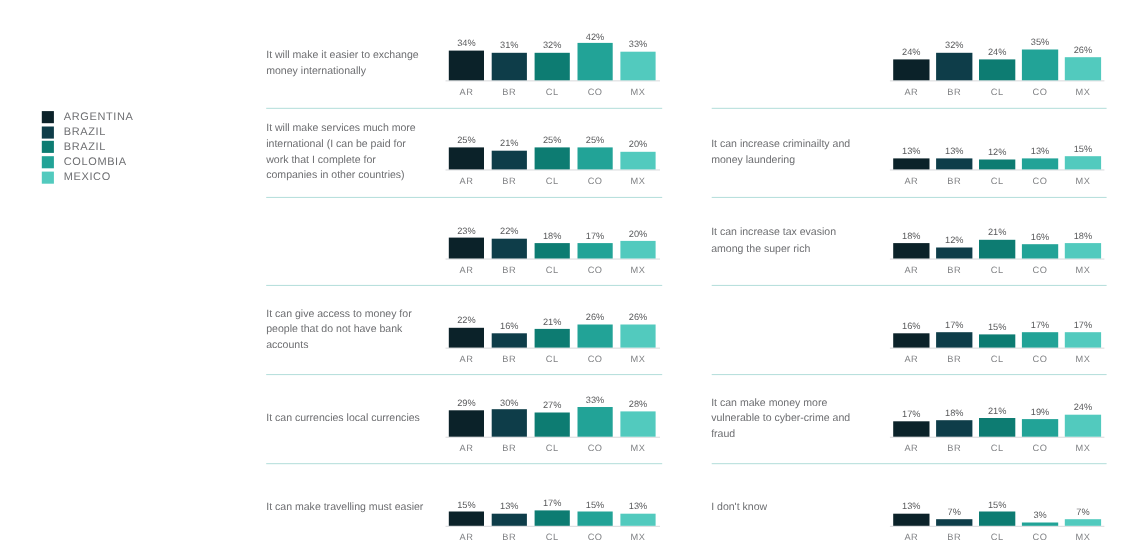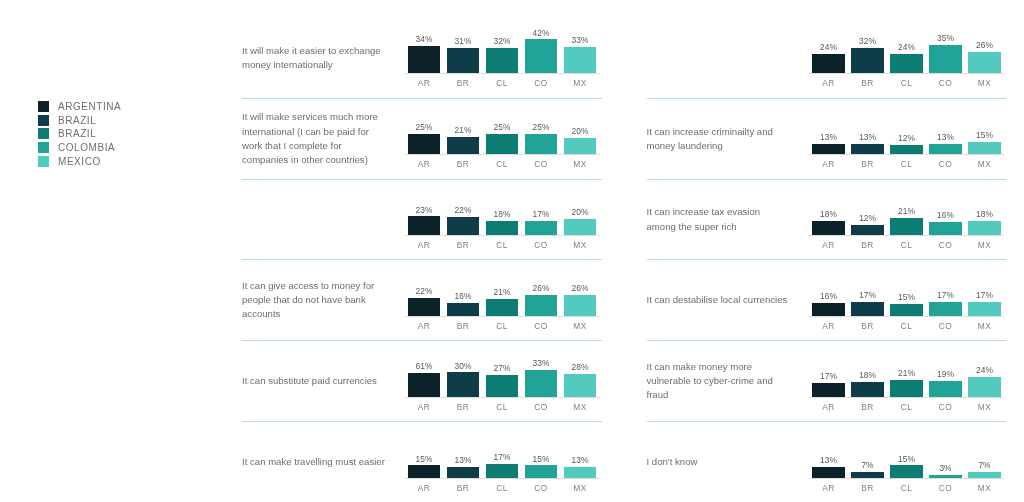--- a/index.html
+++ b/index.html
@@ -304,25 +304,25 @@
             <div class="ticks">
               <div class="tick">AR</div>
               <div class="tick">BR</div>
               <div class="tick">CL</div>
               <div class="tick">CO</div>
               <div class="tick">MX</div>
             </div>
           </div>
         </div>
         <div class="group">
-          <div class="group-label">It can substitute paid currencies</div>
-          <div class="plot">
-            <div class="bars">
-              <div class="bar-cell">
-                <span class="bar-value">61%</span>
+          <div class="group-label">It can currencies local currencies</div>
+          <div class="plot">
+            <div class="bars">
+              <div class="bar-cell">
+                <span class="bar-value">29%</span>
                 <div class="bar" style="height: 23.4762px; background: rgb(11, 34, 41);"></div>
               </div>
               <div class="bar-cell">
                 <span class="bar-value">30%</span>
                 <div class="bar" style="height: 24.2857px; background: rgb(14, 61, 73);"></div>
               </div>
               <div class="bar-cell">
                 <span class="bar-value">27%</span>
                 <div class="bar" style="height: 21.8571px; background: rgb(13, 124, 114);"></div>
               </div>
@@ -475,21 +475,20 @@
             <div class="ticks">
               <div class="tick">AR</div>
               <div class="tick">BR</div>
               <div class="tick">CL</div>
               <div class="tick">CO</div>
               <div class="tick">MX</div>
             </div>
           </div>
         </div>
         <div class="group">
-          <div class="group-label">It can destabilise local currencies</div>
           <div class="plot">
             <div class="bars">
               <div class="bar-cell">
                 <span class="bar-value">16%</span>
                 <div class="bar" style="height: 12.9524px; background: rgb(11, 34, 41);"></div>
               </div>
               <div class="bar-cell">
                 <span class="bar-value">17%</span>
                 <div class="bar" style="height: 13.7619px; background: rgb(14, 61, 73);"></div>
               </div>

